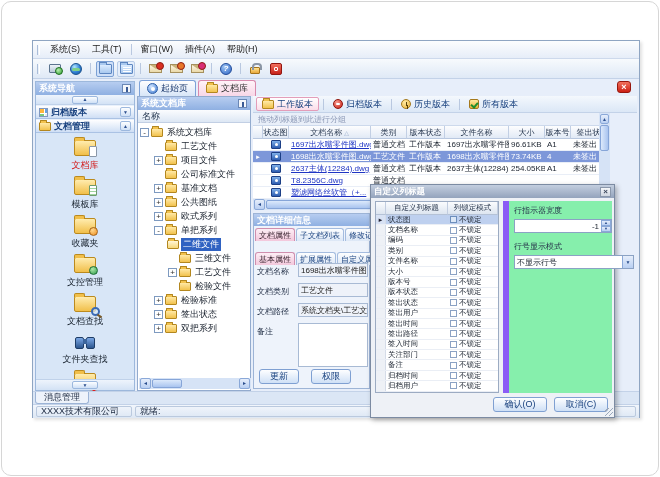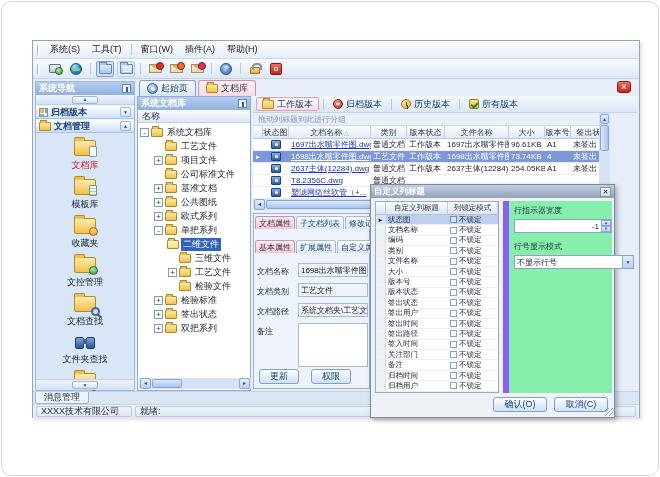--- a/index.html
+++ b/index.html
@@ -509,20 +509,23 @@
       <span class="sbtn">►</span>
     </div>
     <div class="vscroll">
       <span class="sbtn" style="width:9px;height:10px">▲</span>
       <span class="vthumb" style="height:26px"></span>
       <span class="sp"></span>
       <span class="sbtn" style="width:9px;height:10px">▼</span>
     </div>
 
     <div class="dpanel">
+      <div class="phead" style="height:12px">
+        <span>文档详细信息</span>
+      </div>
       <div class="dtabs">
         <div class="dtab active">文档属性</div>
         <div class="dtab">子文档列表</div>
         <div class="dtab">修改记录</div>
       </div>
       <div class="dtabs">
         <div class="dtab active">基本属性</div>
         <div class="dtab">扩展属性</div>
         <div class="dtab">自定义属性</div>
       </div>

